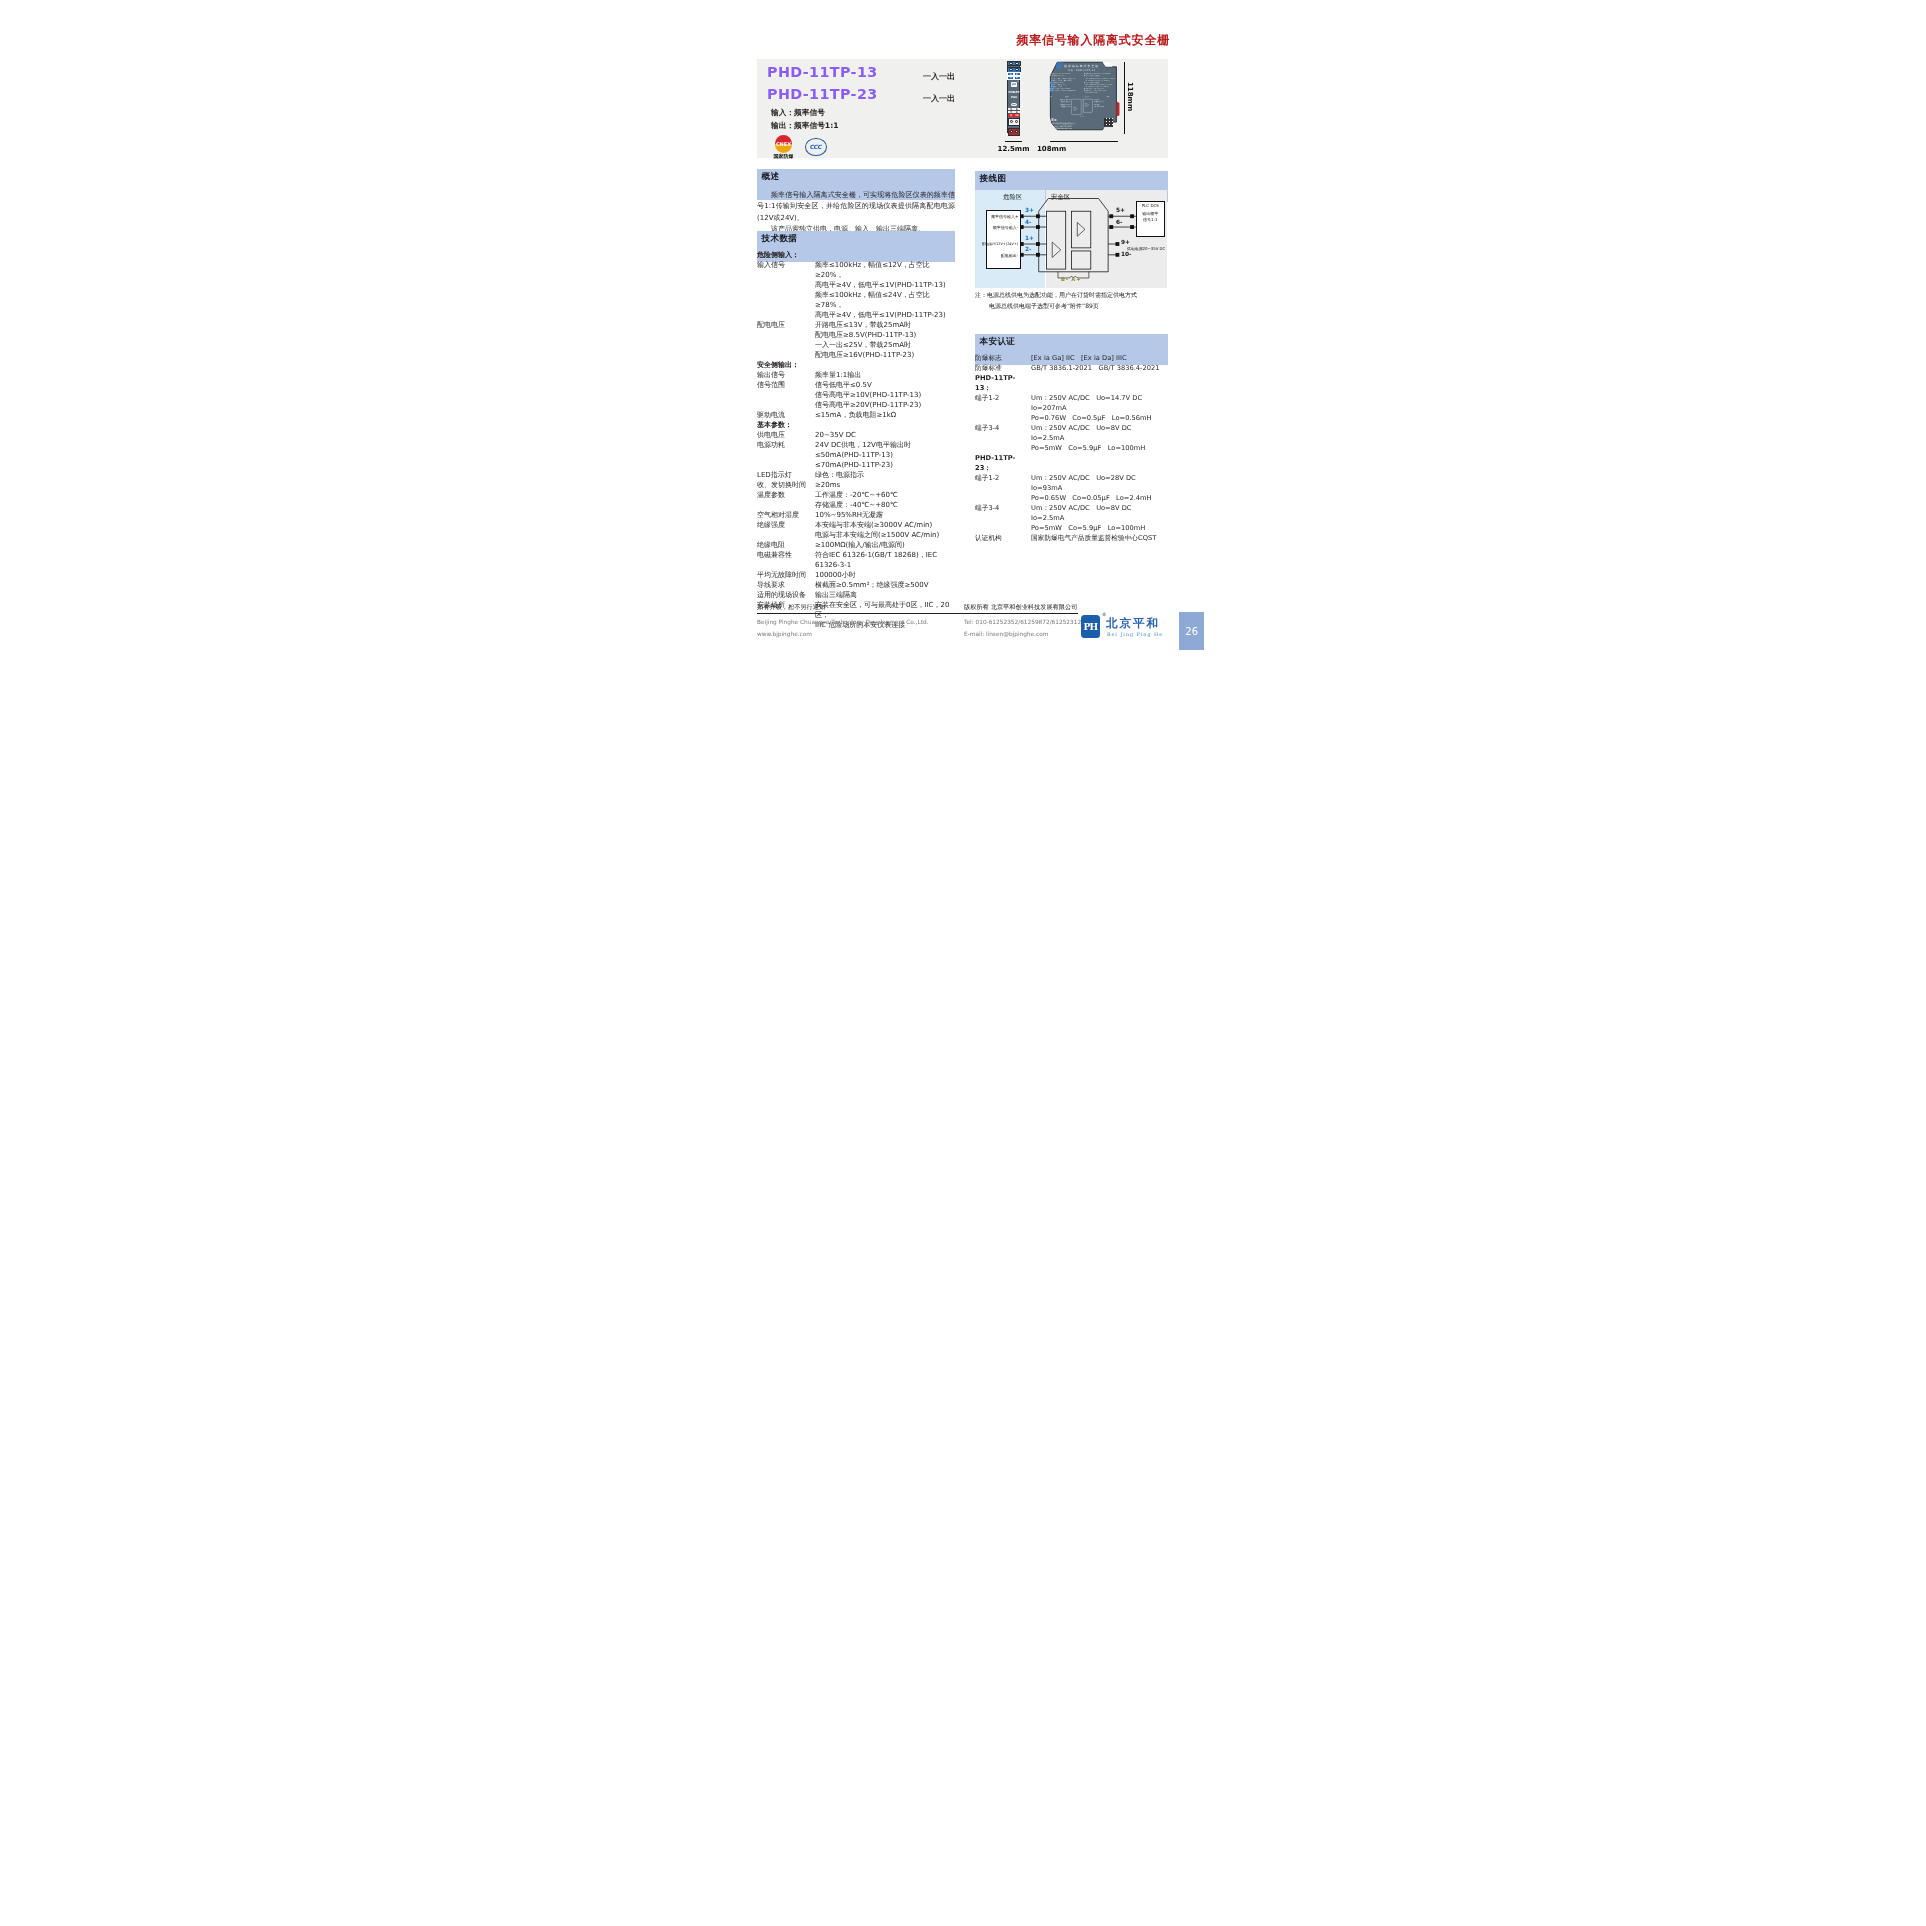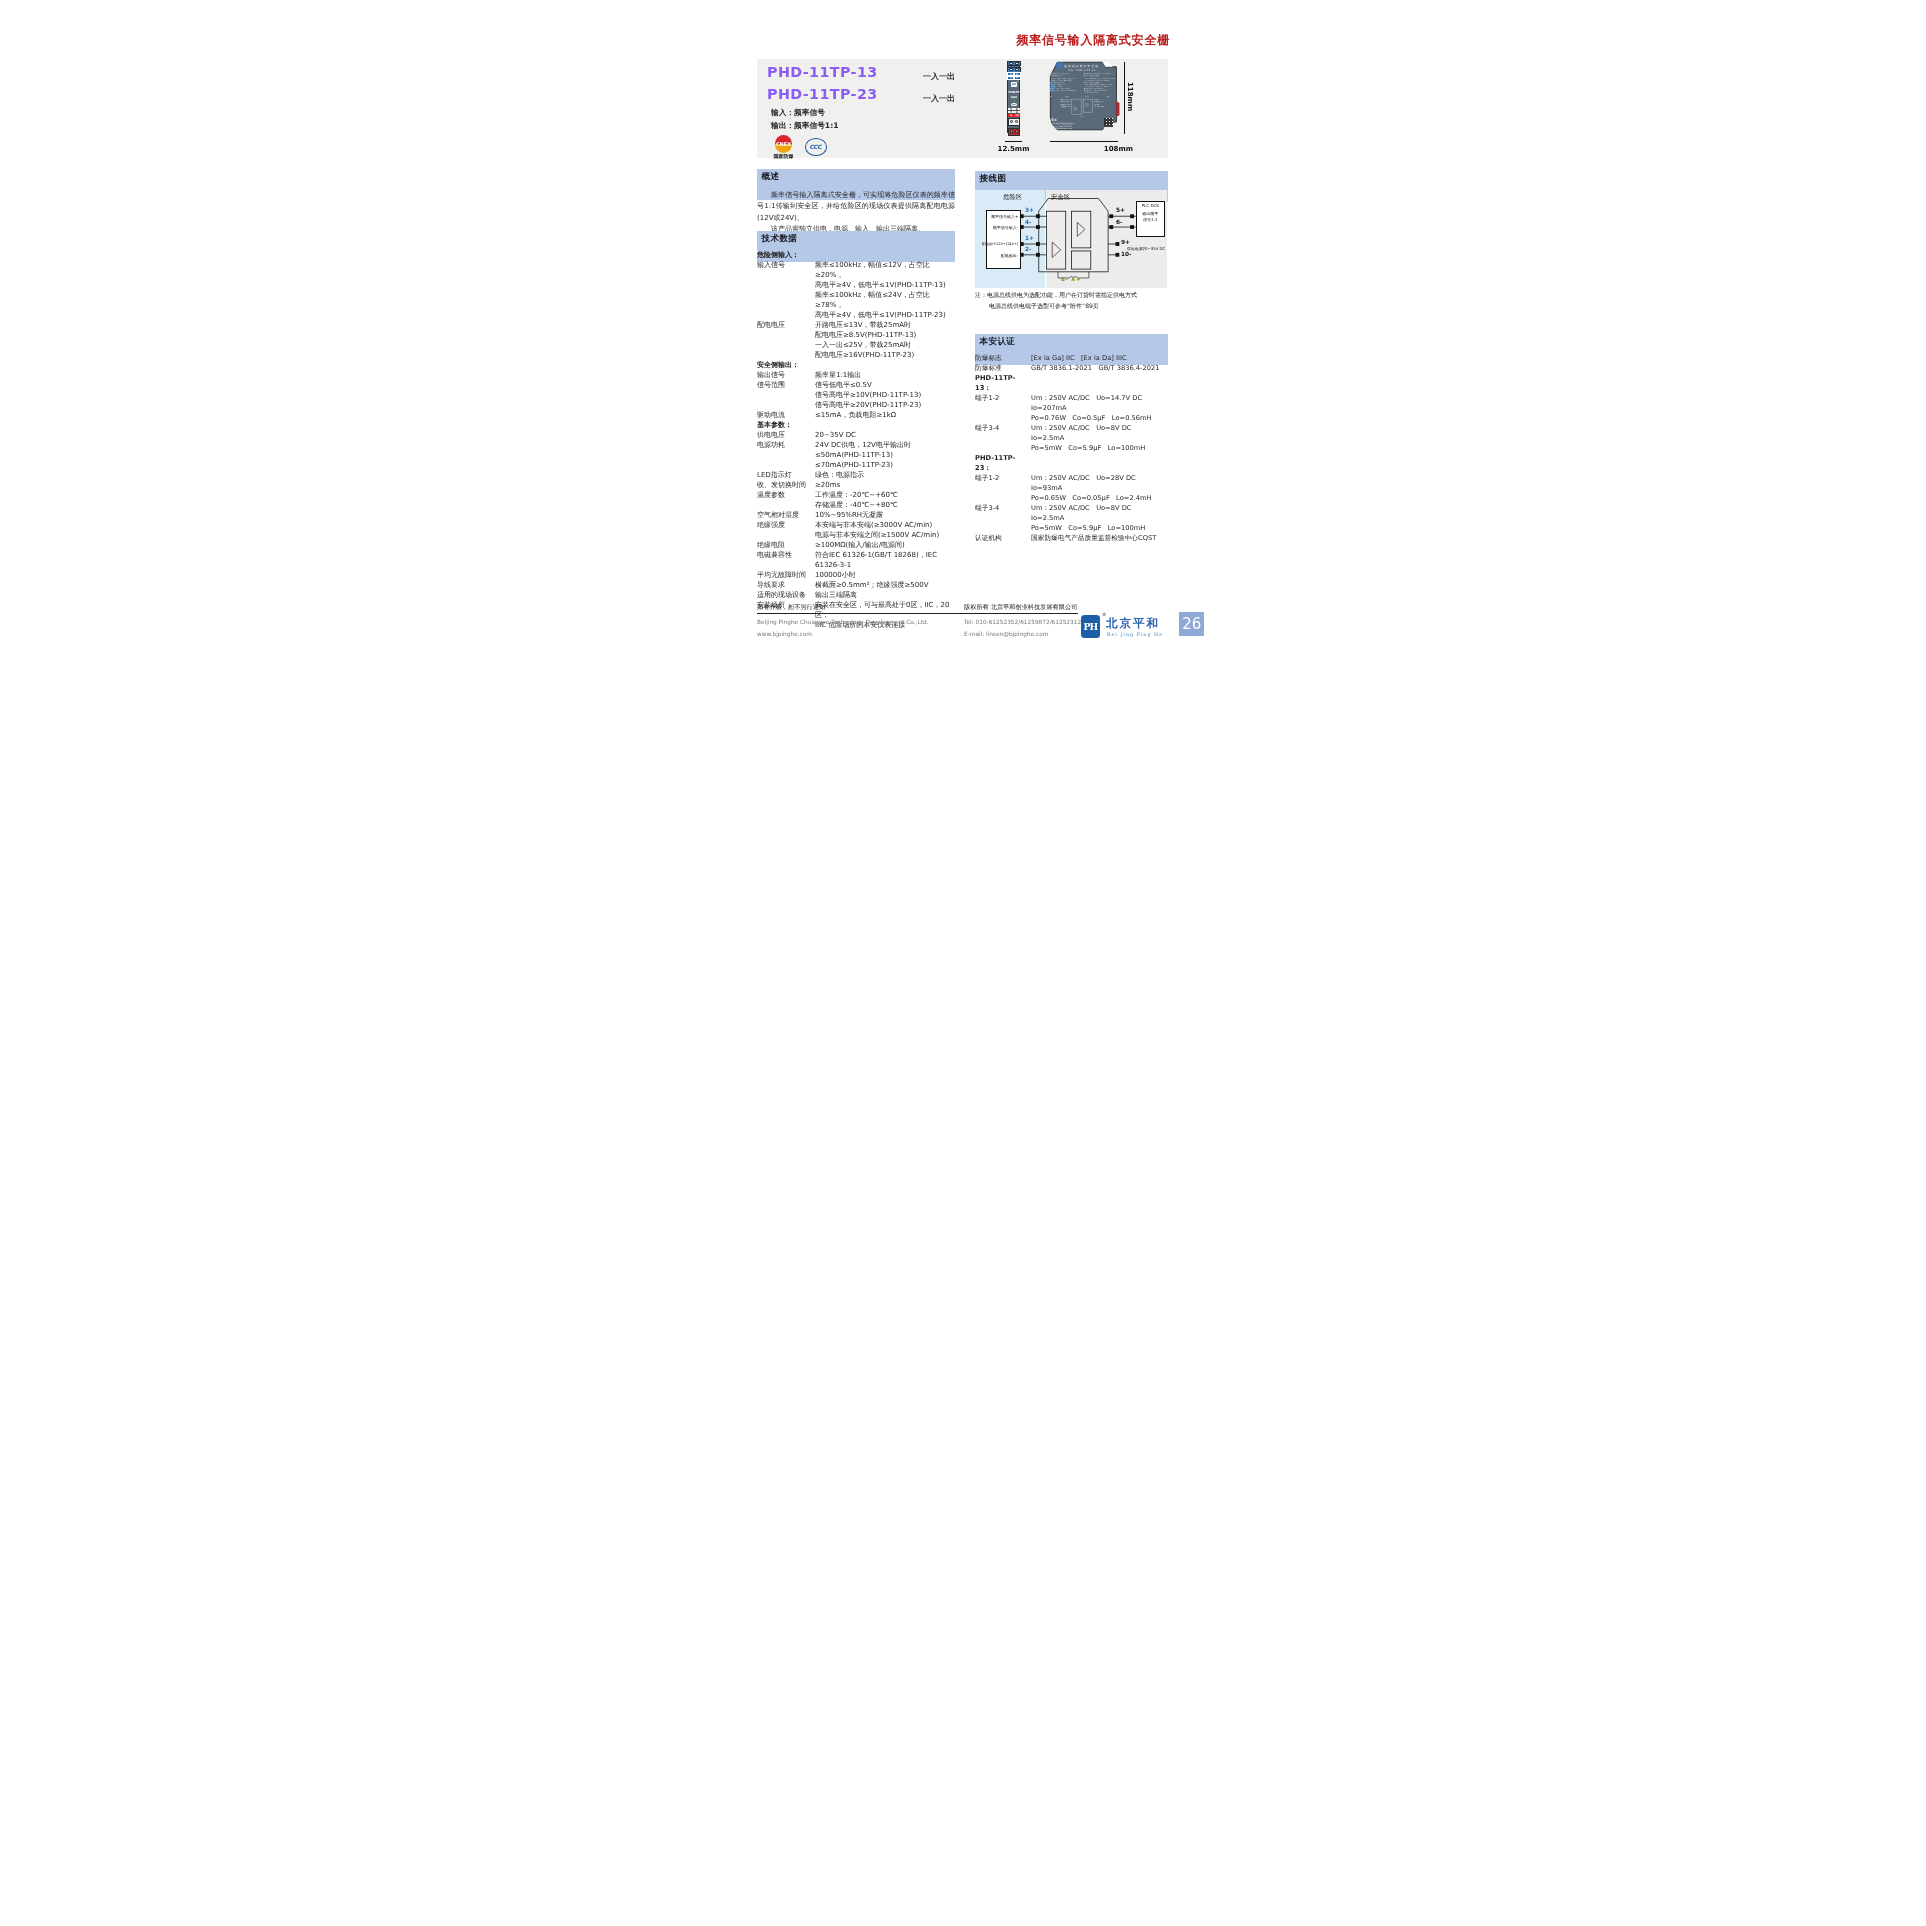--- a/index.html
+++ b/index.html
@@ -105,22 +105,22 @@
   
   .footer-black { font-size:6.2px; color:#111; }
   .footer-gray { font-size:5.8px; color:#7a7a7a; }
   #footer-rule { left:40px; top:613px; width:321px; height:1.3px; background:#231f20; }
   #ph-box { left:364px; top:615px; width:19px; height:23px; background:#1c5fa8; border-radius:3.5px;
     color:#fff; font-weight:bold; font-size:9.2px; display:flex; align-items:center; justify-content:center;
     font-family:"DejaVu Serif",serif; letter-spacing:-0.8px; }
   #ph-reg { left:385px; top:612px; font-size:4.6px; color:#333; }
   #logo-cn { left:389px; top:616px; font-size:11.6px; font-weight:bold; color:#2b63ae; letter-spacing:1.9px; font-family:"DejaVu Serif",serif; }
   #logo-en { left:390px; top:632px; font-size:4.8px; color:#4189c9; letter-spacing:1px; font-family:"DejaVu Serif",serif; }
-  #page-box { left:462px; top:612px; width:25.4px; height:24px; background:#8fa9d6; color:#fff;
-    font-size:15px; display:flex; align-items:center; justify-content:center; }
+  #page-box { left:462px; top:612px; width:25.4px; height:38px; background:#8fa9d6; color:#fff;
+    font-size:10px; display:flex; align-items:center; justify-content:center; }
 </style>
 </head>
 <body>
 
 <div id="page">
 
   <div id="page-title" class="abs">频率信号输入隔离式安全栅</div>
 
   <div id="band" class="abs">
     <div class="abs model-name" style="top:5.4px">PHD-11TP-13</div>
@@ -242,21 +242,21 @@
       <div class="sm-text" id="sm-ex">Ex</div>
       <div class="sm-text" id="sm-company">
           <div>北京平和创业科技发展有限公司</div>
           <div>技术支持：400-711-6763</div>
           <div>网址：www.bjpinghe.com</div>
         </div>
       <div class="abs" id="sm-qr"></div>
       <div class="sm-text" id="sm-qr-caption">扫码获取资料</div>
     </div>
     <div class="abs dim-line-h" style="left:293px;top:82px;width:68px"></div>
-    <div class="abs dim-text" style="left:300px;top:86px;width:76px;text-align:right">108mm</div>
+    <div class="abs dim-text" style="left:280px;top:86px;width:76px;text-align:left">108mm</div>
     <div class="abs dim-tick-v" style="left:367px;top:3.1px;height:72px"></div>
     <div class="abs dim-text" style="left:369px;top:23px;writing-mode:vertical-rl">118mm</div>
   </div>
 
   <div class="abs section-bar" style="left:40px;top:169px;width:198px">概述</div>
   <div id="overview-text" class="abs">
     <p>频率信号输入隔离式安全栅，可实现将危险区仪表的频率信号1:1传输到安全区，并给危险区的现场仪表提供隔离配电电源(12V或24V)。</p>
     <p>该产品需独立供电，电源、输入、输出三端隔离。</p>
   </div>
 

